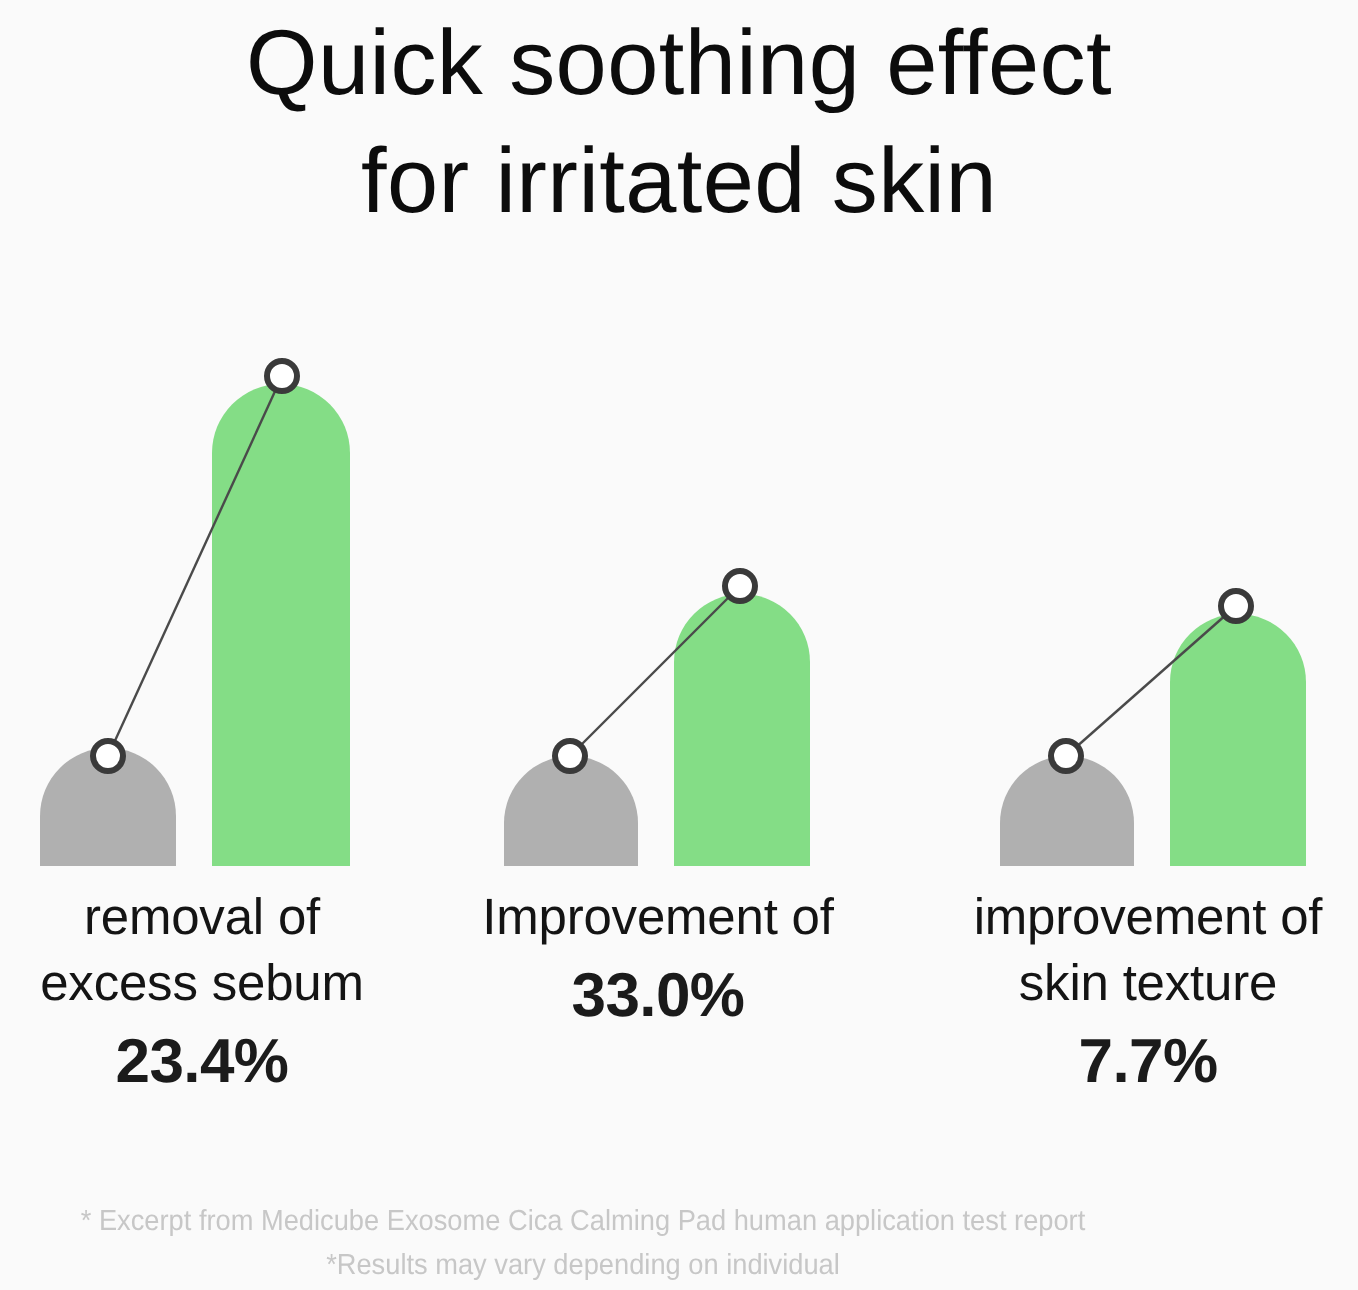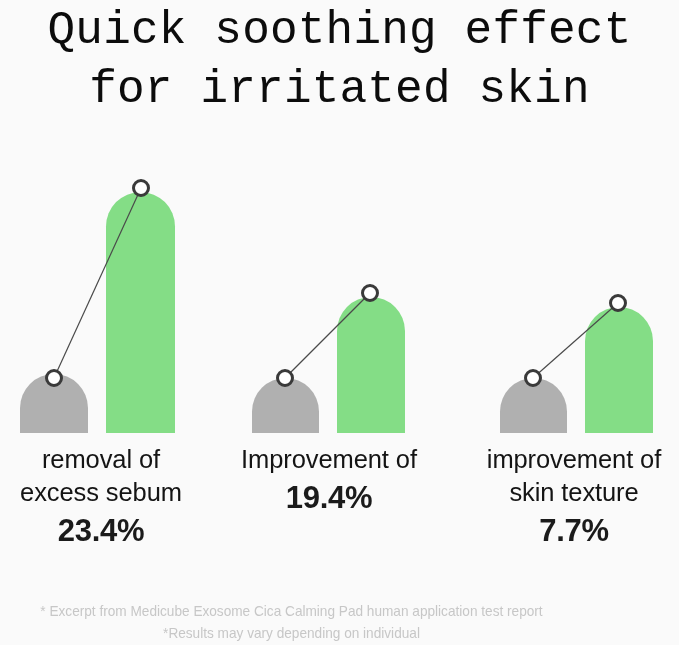--- a/index.html
+++ b/index.html
@@ -20,21 +20,21 @@
   
   .title-block {
     position: absolute;
     left: 0;
     top: 0;
     width: 679px;
     padding-top: 2px;
     text-align: center;
   }
   .title-line {
-    font-family: Liberation Mono, monospace;
+    font-family: Liberation Sans, sans-serif;
     font-size: 46px;
     line-height: 59px;
     color: #0c0c0c;
     letter-spacing: 0.2px;
     white-space: nowrap;
   }
 
   
   .chart {
     position: absolute;
@@ -125,21 +125,21 @@
 </div>
 
 <div class="label-group" id="group-0">
   <div class="label-line">removal of</div>
   <div class="label-line">excess sebum</div>
   <div class="label-pct">23.4%</div>
 </div>
 
 <div class="label-group" id="group-1">
   <div class="label-line">Improvement of</div>
-  <div class="label-pct">19.4%</div>
+  <div class="label-pct">33.0%</div>
 </div>
 
 <div class="label-group" id="group-2">
   <div class="label-line">improvement of</div>
   <div class="label-line">skin texture</div>
   <div class="label-pct">7.7%</div>
 </div>
 
 <div class="footnote">
   <div class="footnote-line">* Excerpt from Medicube Exosome Cica Calming Pad human application test report</div>

